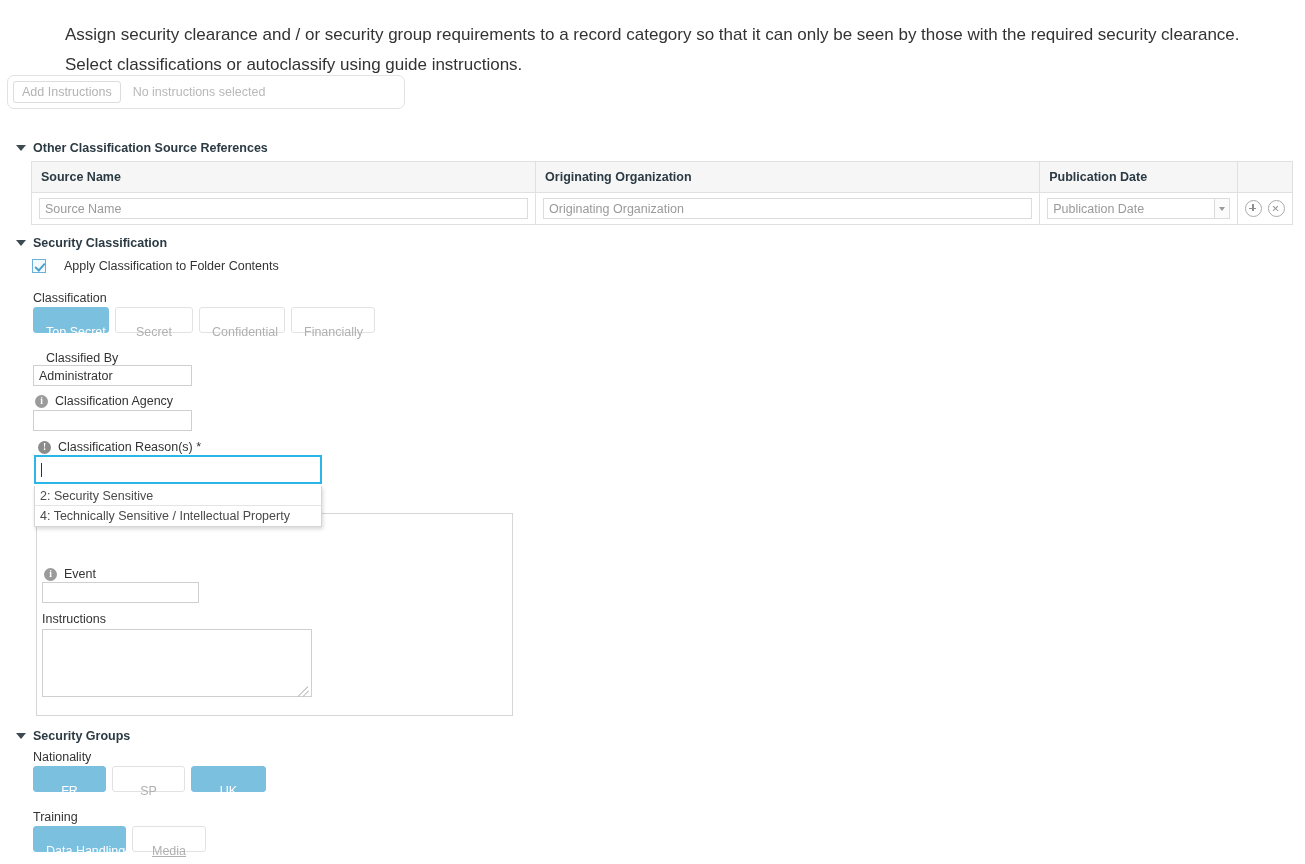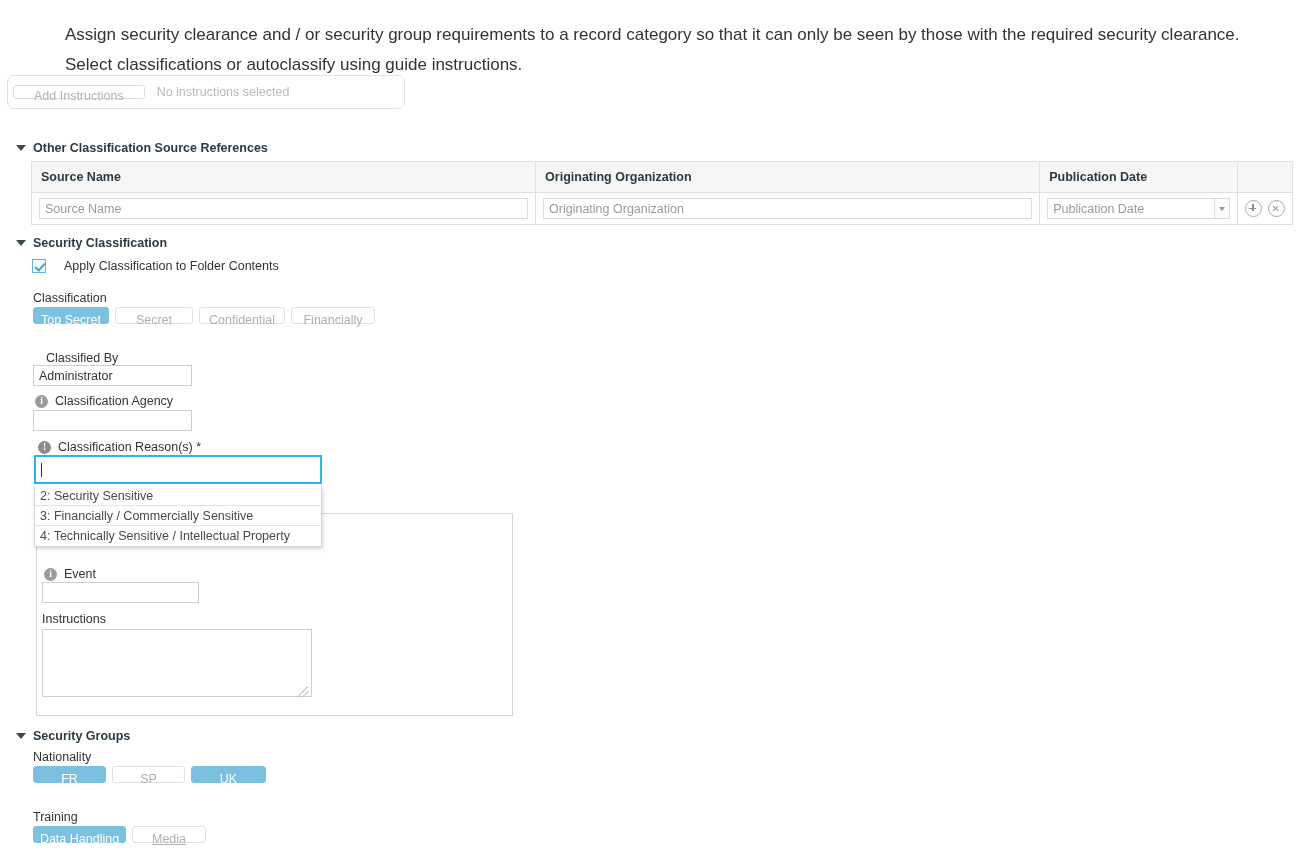--- a/index.html
+++ b/index.html
@@ -39,23 +39,23 @@
     height: 34px;
     border: 1px solid #e2e2e2;
     border-radius: 7px;
     box-sizing: border-box;
     display: flex;
     align-items: center;
     padding-left: 5px;
     background: #ffffff;
   }
   .instr-btn {
-    height: 14px;
+    height: 22px;
     line-height: 20px;
-    padding: 0 20px;
+    padding: 0 8px;
     border: 1px solid #dddddd;
     border-radius: 3px;
     background: #ffffff;
     color: #b3b3b3;
     font-size: 12.5px;
     font-family: "Liberation Sans", sans-serif;
     box-sizing: border-box;
     cursor: pointer;
     white-space: nowrap;
   }
@@ -251,21 +251,21 @@
     border: 1px solid #e2e2e2;
     background: #ffffff;
     color: #b0b0b0;
     font-size: 12.5px;
     font-family: "Liberation Sans", sans-serif;
     text-align: center;
     box-sizing: border-box;
     border-radius: 3px;
     cursor: pointer;
     white-space: nowrap;
-    padding: 0;
+    padding: 12px;
   }
   .tbtn.on {
     background: #7cc0e0;
     border-color: #7cc0e0;
     color: #ffffff;
   }
 
   
   .pinput {
     position: absolute;
@@ -461,21 +461,20 @@
   <span class="warn-icon">!</span>
   <span>Classification Reason(s) *</span>
 </div>
 
 <div id="reason-combo">
   <span class="caret-bar"></span>
 </div>
 
 <div id="reason-menu">
   <div class="opt">2: Security Sensitive</div>
-  <div class="opt">3: Financially / Commercially Sensitive</div>
   <div class="opt">4: Technically Sensitive / Intellectual Property</div>
 </div>
 
 <div id="decl-panel"></div>
 
 <div class="flabel with-icon" style="left:44px; top:567px; z-index:20;">
   <span class="info-icon">i</span>
   <span>Event</span>
 </div>
 <input class="pinput" style="left: 42px; top: 582px; width: 157px; z-index: 20;" type="text" value="">

